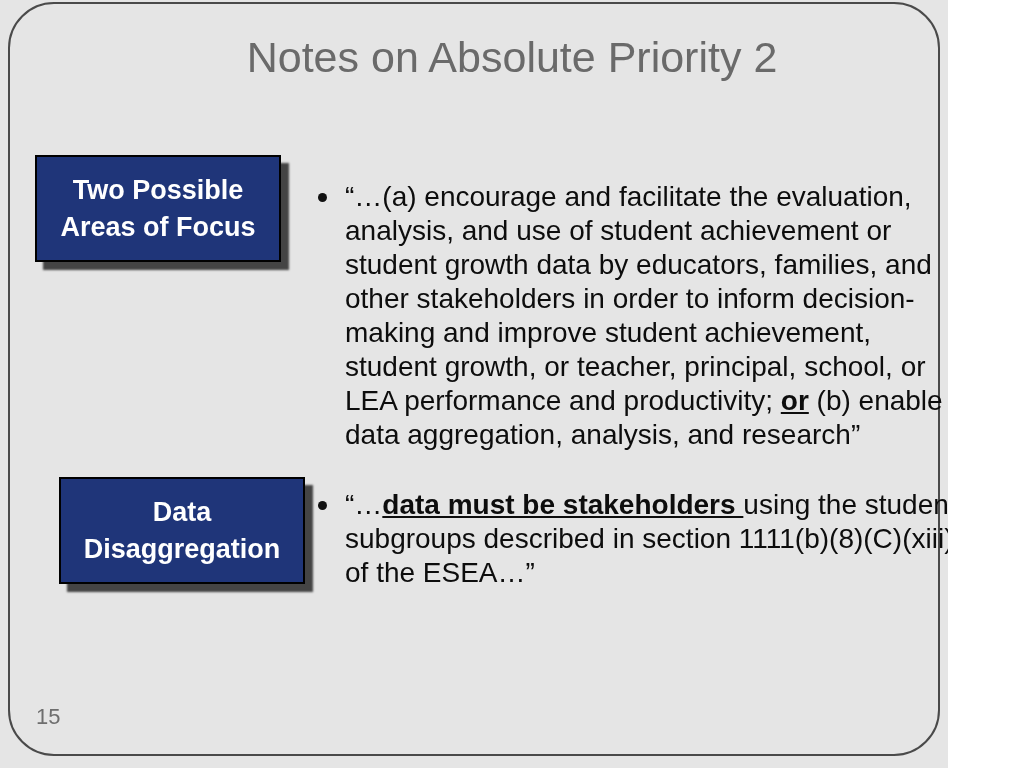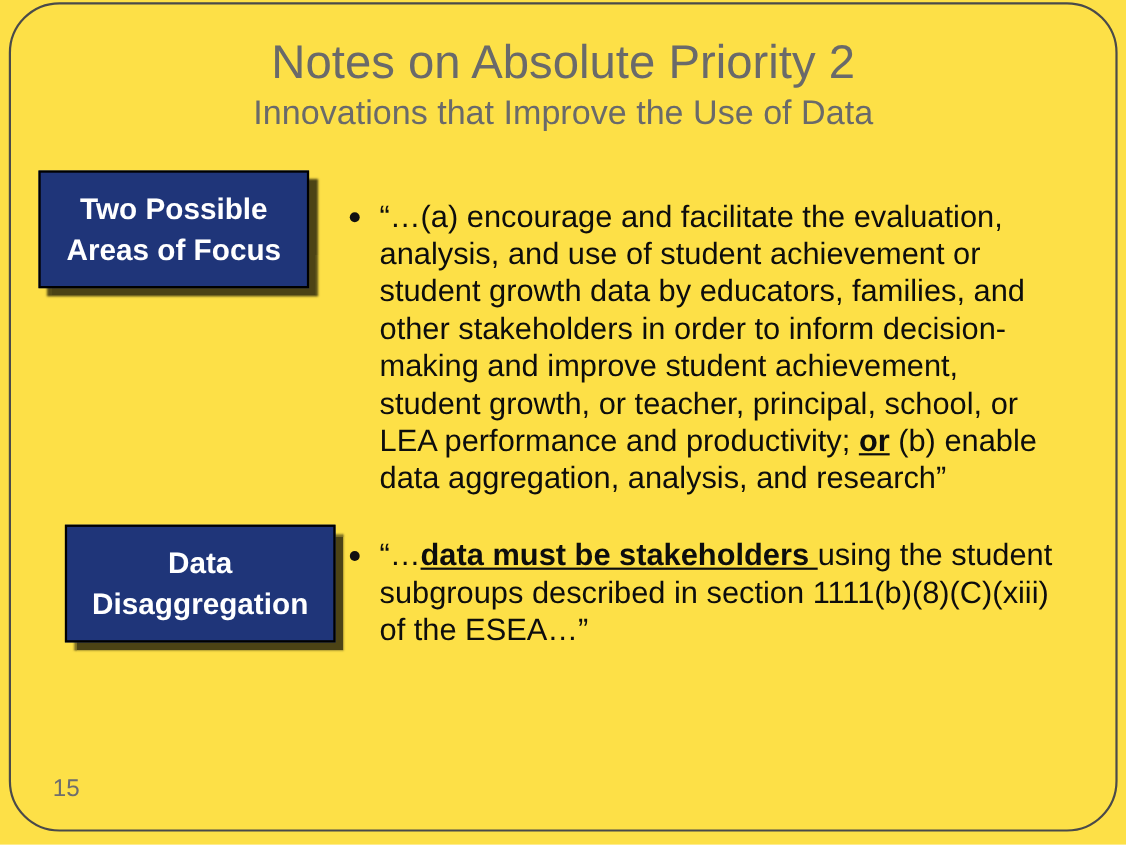--- a/index.html
+++ b/index.html
@@ -3,23 +3,23 @@
 <meta charset="utf-8">
 <style>
   html, body {
     margin: 0;
     padding: 0;
     background: #ffffff;
     font-family: "Liberation Sans", sans-serif;
   }
   .slide {
     position: relative;
-    width: 1024px;
+    width: 948px;
     height: 768px;
-    background: #fde047;
+    background: #e5e5e5;
     overflow: hidden;
   }
   .frame {
     position: absolute;
     left: 8px;
     top: 2px;
     right: 8px;
     bottom: 12px;
     border: 2px solid #4a4a4a;
     border-radius: 46px;
@@ -97,37 +97,36 @@
   .bullet-text {
     flex: 1 1 auto;
     max-width: 620px;
   }
   .emph {
     font-weight: 700;
     text-decoration: underline;
   }
   .page-number {
     position: absolute;
-    left: 48px;
+    left: 36px;
     top: 704px;
     color: #6e6e6e;
     font-size: 22px;
     line-height: 26px;
   }
 </style>
 </head>
 <body>
 
 <div class="slide">
 
   <div class="frame"></div>
 
   <div class="title-block">
     <h1 class="title">Notes on Absolute Priority 2</h1>
-    <h2 class="subtitle">Innovations that Improve the Use of Data</h2>
   </div>
 
   <div class="focus-box box-1">
     <span>Two Possible Areas of Focus</span>
   </div>
 
   <div class="focus-box box-2">
     <span>Data Disaggregation</span>
   </div>
 

